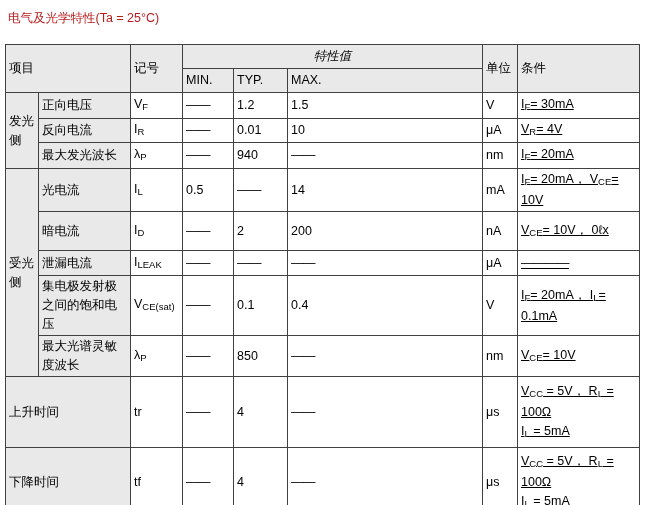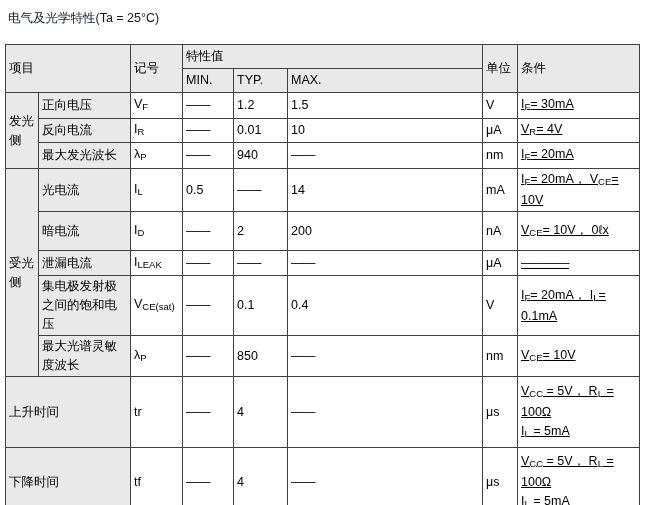--- a/index.html
+++ b/index.html
@@ -3,36 +3,36 @@
 <meta charset="utf-8">
 <style>
   html,body{margin:0;padding:0;}
   body{
     width:649px;height:505px;background:#ffffff;
     font-family:"Liberation Sans","DejaVu Sans",sans-serif;
     color:#000;position:relative;overflow:hidden;
   }
   .title{
     position:absolute;left:8px;top:10px;
-    font-size:12.5px;color:#0f172a;white-space:nowrap;
+    font-size:12.5px;color:#b91c1c;white-space:nowrap;
   }
   table.spec{
     position:absolute;left:5px;top:44px;
     border-collapse:collapse;table-layout:fixed;
     width:634px;font-size:12.5px;color:#000;
   }
   table.spec td{
     border:1px solid #404040;
     padding:1px 3px;
     vertical-align:middle;
     overflow:hidden;
     line-height:19px;
   }
   .gray{background:#e9e9e9;}
-  .center{text-align:left;}
+  .center{text-align:center;font-style:italic;}
   .cond{line-height:21px;text-decoration:underline;}
   .sub{font-size:9.5px;vertical-align:-2px;letter-spacing:0;}
   .dash{letter-spacing:-0.5px;}
   .sym{line-height:15px;}
 </style>
 </head>
 <body>
 
 <div class="title">电气及光学特性(Ta = 25°C)</div>
 

